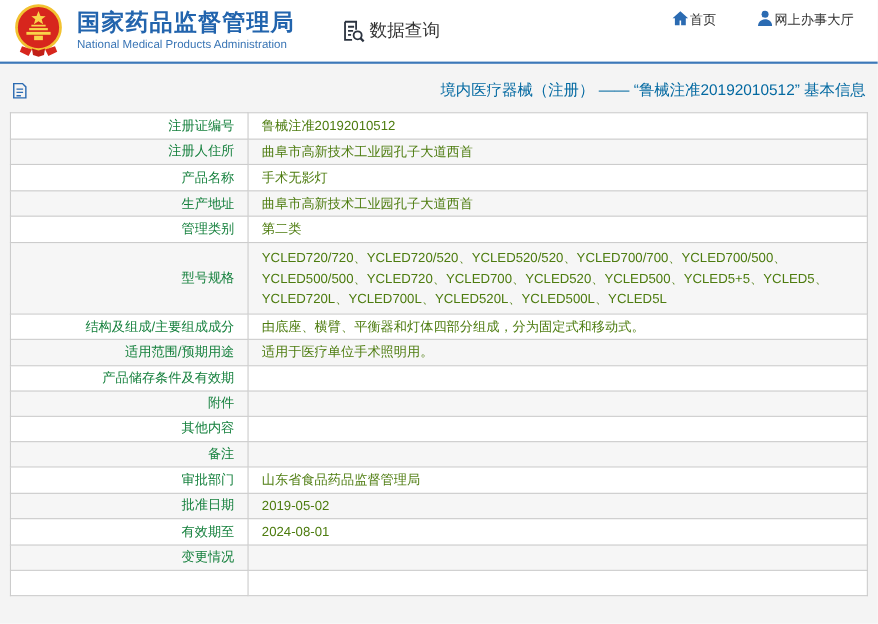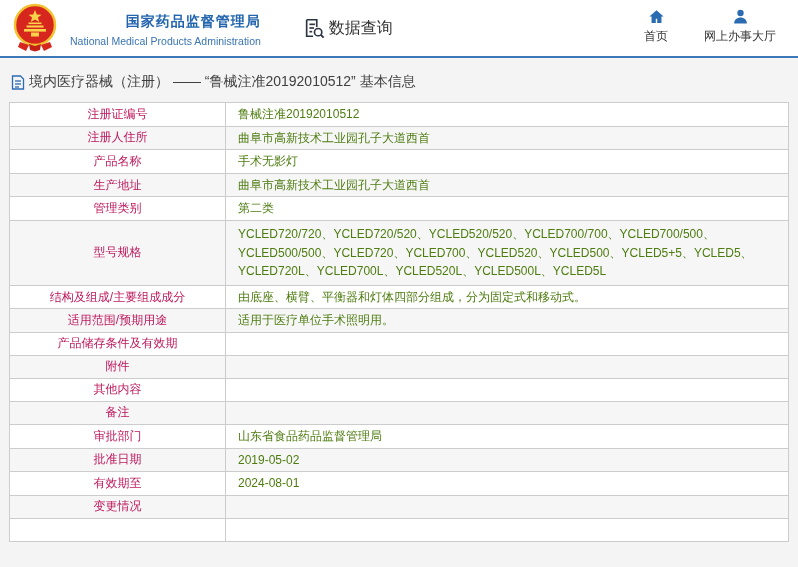--- a/index.html
+++ b/index.html
@@ -6,44 +6,44 @@
   html, body { width: 798px; height: 567px; overflow: hidden; }
   body { font-family: "Liberation Sans", "DejaVu Sans", sans-serif; background: #f4f4f4; }
 
   
   .header {
     height: 58px; background: #ffffff; display: flex; align-items: center;
     border-bottom: 2px solid #3c78b8; padding: 0 0 0 10px; position: relative;
   }
   .emblem { width: 50px; height: 52px; flex: 0 0 auto; }
   .brand { margin-left: 10px; }
-  .brand-title { color: #2264ad; font-size: 14px; font-weight: bold; letter-spacing: 1px; line-height: 24px; text-align: right; }
+  .brand-title { color: #2264ad; font-size: 21px; font-weight: bold; letter-spacing: 1px; line-height: 24px; }
   .brand-sub { color: #3a75b5; font-size: 10.5px; margin-top: 2px; }
   .data-query { display: flex; align-items: center; margin-left: 42px; color: #333; font-size: 16px; }
   .data-query .dq-icon { width: 22px; height: 22px; margin-right: 4px; }
   .top-nav { position: absolute; right: 22px; top: 8px; display: flex; gap: 36px; }
-  .nav-item { display: flex; flex-direction: column; align-items: center; cursor: pointer; }
+  .nav-item { display: flex; flex-direction: row; align-items: center; cursor: pointer; }
   .nav-item .nav-icon { width: 17px; height: 17px; margin-bottom: 3px; }
   .nav-item .nav-label { font-size: 12px; color: #333; white-space: nowrap; }
 
   
   .content { padding: 0 9px; }
   .breadcrumb {
     display: flex; align-items: center; padding: 15px 2px 11px 2px;
-    color: #404040; font-size: 14px;
+    color: #0369a1; font-size: 14px; justify-content: space-between;
   }
   .breadcrumb .bc-icon { width: 14px; height: 15px; margin-right: 4px; flex: 0 0 auto; }
 
   table.info-table {
     width: 100%; border-collapse: collapse; background: #ffffff;
     font-size: 12px; color: #555; table-layout: fixed;
   }
   table.info-table td { border: 1px solid #cccccc; height: 23px; padding: 2px 12px; }
   table.info-table tr:nth-child(even) td { background: #f6f6f6; }
-  td.cell-label { width: 216px; text-align: center; color: #be185d; white-space: nowrap; }
+  td.cell-label { width: 216px; text-align: right; color: #15803d; white-space: nowrap; }
   td.cell-value { color: #4d7c0f; line-height: 1.55; margin-top: 10px; }
   tr.tall td { padding-top: 4px; padding-bottom: 4px; }
 </style>
 </head>
 <body>
 
 <div class="header">
   <svg class="emblem" viewBox="0 0 50 52">
     <circle cx="25" cy="23" r="20" fill="#d7261d" stroke="#f2c231" stroke-width="2.5"></circle>
     <polygon fill="#f9d44a" points="25,8 26.8,12.5 31.5,12.7 27.9,15.6 29.2,20 25,17.4 20.8,20 22.1,15.6 18.5,12.7 23.2,12.5"></polygon>

